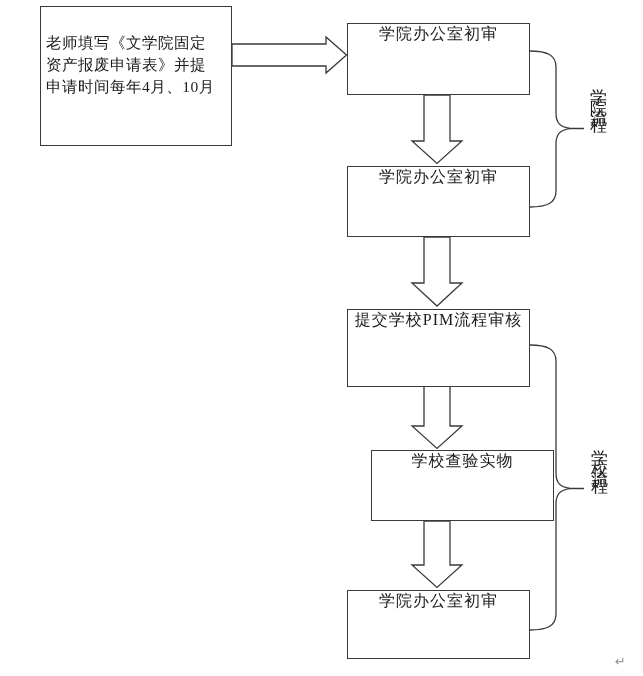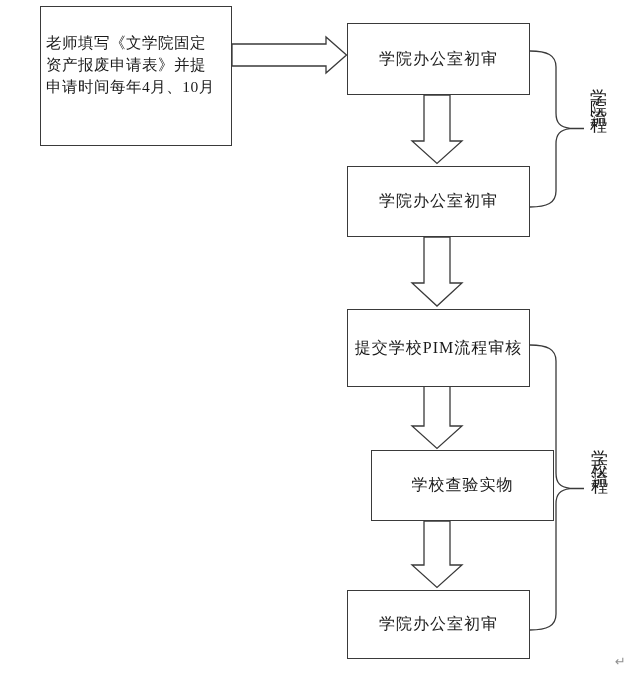--- a/index.html
+++ b/index.html
@@ -18,21 +18,21 @@
   .note-box{
     position:absolute;left:40px;top:6px;width:192px;height:140px;
     box-sizing:border-box;border:1.3px solid #3a3a3a;
     padding:25px 16px 0 5px;
     font-size:15.5px;line-height:22px;letter-spacing:0.5px;
     background:#ffffff;
   }
   .step{
     position:absolute;left:347px;width:183px;
     box-sizing:border-box;border:1.3px solid #3a3a3a;
-    display:flex;align-items:center;justify-content:center;
+    display:flex;align-items:flex-start;justify-content:center;
     font-size:16px;letter-spacing:1px;
     background:#ffffff;
   }
   .step-1{top:23px;height:72px;}
   .step-2{top:166px;height:71px;}
   .step-3{top:309px;height:78px;}
   .step-4{top:450px;height:71px;margin-left:24px;}
   .step-5{top:590px;height:69px;}
   .vlabel{
     position:absolute;

